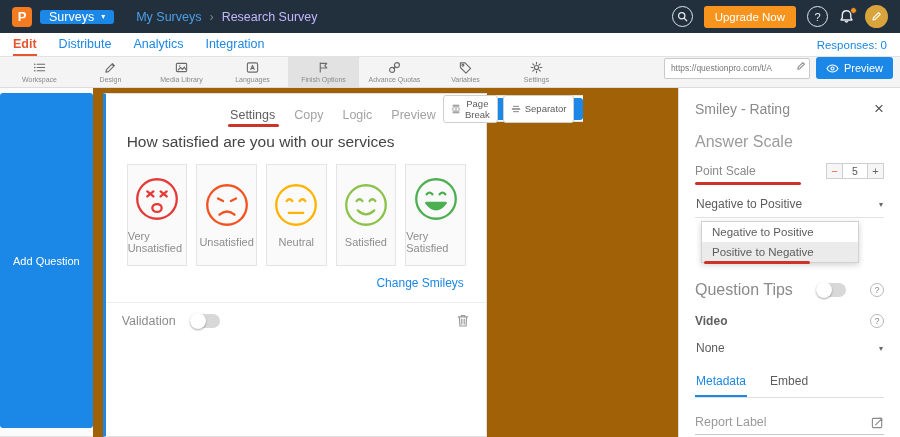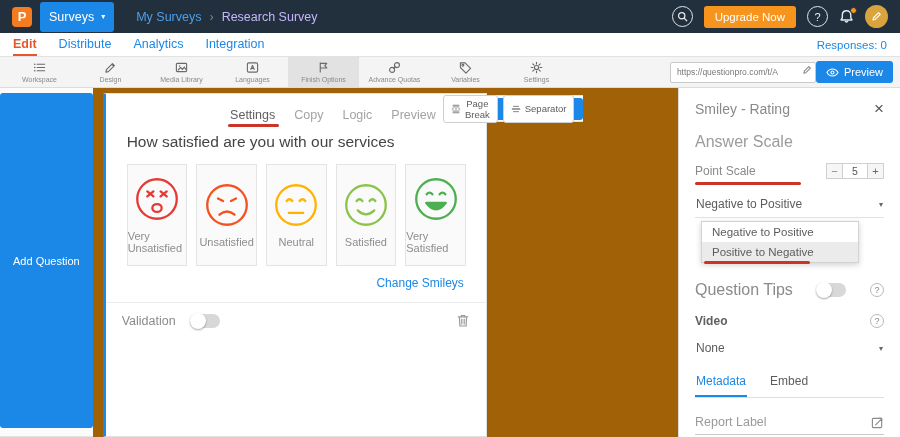--- a/index.html
+++ b/index.html
@@ -2,21 +2,21 @@
 <html><head>
 <meta charset="utf-8">
 <style>
 *{margin:0;padding:0;box-sizing:border-box}
 html,body{width:900px;height:437px;overflow:hidden;background:#ececec;font-family:"Liberation Sans","DejaVu Sans",sans-serif}
 button{font-family:inherit;cursor:pointer}
 svg{display:block}
 
 .topbar{height:33px;background:#22303e;display:flex;align-items:center;padding:0 12px;gap:8px}
 .logo{width:20px;height:20px;border-radius:4px;background:#f47b20;color:#fff;font-weight:bold;font-size:13px;display:flex;align-items:center;justify-content:center}
-.surveys-btn{height:30px;background:#1b87e6;color:#fff;border:none;border-radius:3px;font-size:12.5px;padding:0 9px;display:flex;align-items:center;gap:7px}
+.surveys-btn{height:14px;background:#1b87e6;color:#fff;border:none;border-radius:3px;font-size:12.5px;padding:0 9px;display:flex;align-items:center;gap:7px}
 .caret{font-size:8px;line-height:1}
 .breadcrumb{display:flex;align-items:center;gap:8px;margin-left:14px;font-size:12.5px}
 .bc-parent{color:#4d9fe8;cursor:pointer}
 .bc-sep{color:#7d8a96}
 .bc-current{color:#c4b5fd}
 .topbar-right{margin-left:auto;display:flex;align-items:center;gap:11px}
 .circle-btn{width:21px;height:21px;border:1.4px solid #dfe6ec;border-radius:50%;display:flex;align-items:center;justify-content:center;color:#e6ebef;font-size:11px;cursor:pointer;background:transparent}
 .upgrade-btn{background:#f7941e;color:#fff;border:none;border-radius:3px;font-size:11.5px;padding:5px 11px}
 .bell-wrap{position:relative;display:flex;cursor:pointer}
 .badge-dot{position:absolute;top:-2px;right:-3px;width:7px;height:7px;border-radius:50%;background:#f7941e;border:1px solid #22303e}
@@ -24,21 +24,21 @@
 
 .navbar{height:24px;background:#fff;border-bottom:1px solid #e2e2e2;display:flex;align-items:center;padding:0 13px;gap:22px;font-size:12.5px}
 .nav-tab{color:#1b87e6;cursor:pointer;height:100%;display:flex;align-items:center;border-bottom:2px solid transparent}
 .nav-tab.active{color:#e4572e;border-bottom-color:#e4572e;font-weight:bold}
 .responses{margin-left:auto;color:#1b87e6;font-size:11.5px}
 
 .toolbar{height:31px;background:#f4f4f4;border-bottom:1px solid #dcdcdc;display:flex;align-items:stretch;padding-left:4px}
 .tool-item{width:71px;display:flex;flex-direction:column;align-items:center;justify-content:center;gap:2px;cursor:pointer}
 .tool-item.active{background:#e2e2e2}
 .tool-label{font-size:7px;color:#8a8a8a;white-space:nowrap}
-.toolbar-right{margin-left:auto;display:flex;align-items:center;padding-right:7px}
+.toolbar-right{margin-left:auto;display:flex;gap:6px;padding-right:7px}
 .url-wrap{position:relative}
 .url-input{width:146px;height:21px;border:1px solid #c9c9c9;border-radius:2px;background:#fff;font-size:8.5px;color:#777;padding:0 18px 0 6px;font-family:inherit}
 .url-pencil{position:absolute;right:4px;top:4px}
 .preview-btn{height:22px;background:#1b87e6;color:#fff;border:none;border-radius:3px;font-size:11px;padding:0 10px;display:flex;align-items:center;gap:5px}
 
 .content{display:flex;height:349px}
 .main{flex:1;min-width:0;background:#a16207;display:flex;overflow:hidden}
 .strip{height:13px;background:#fbfbfb;border-bottom:1px solid #e7e7e7}
 .addq-band{background:#fbfbfb;border-bottom:1px solid #e3e3e3;padding:5px 0 8px;display:flex;justify-content:center}
 .add-q-btn{background:#1b87e6;color:#fff;border:none;border-radius:3px;font-size:11px;padding:5px 13px}

